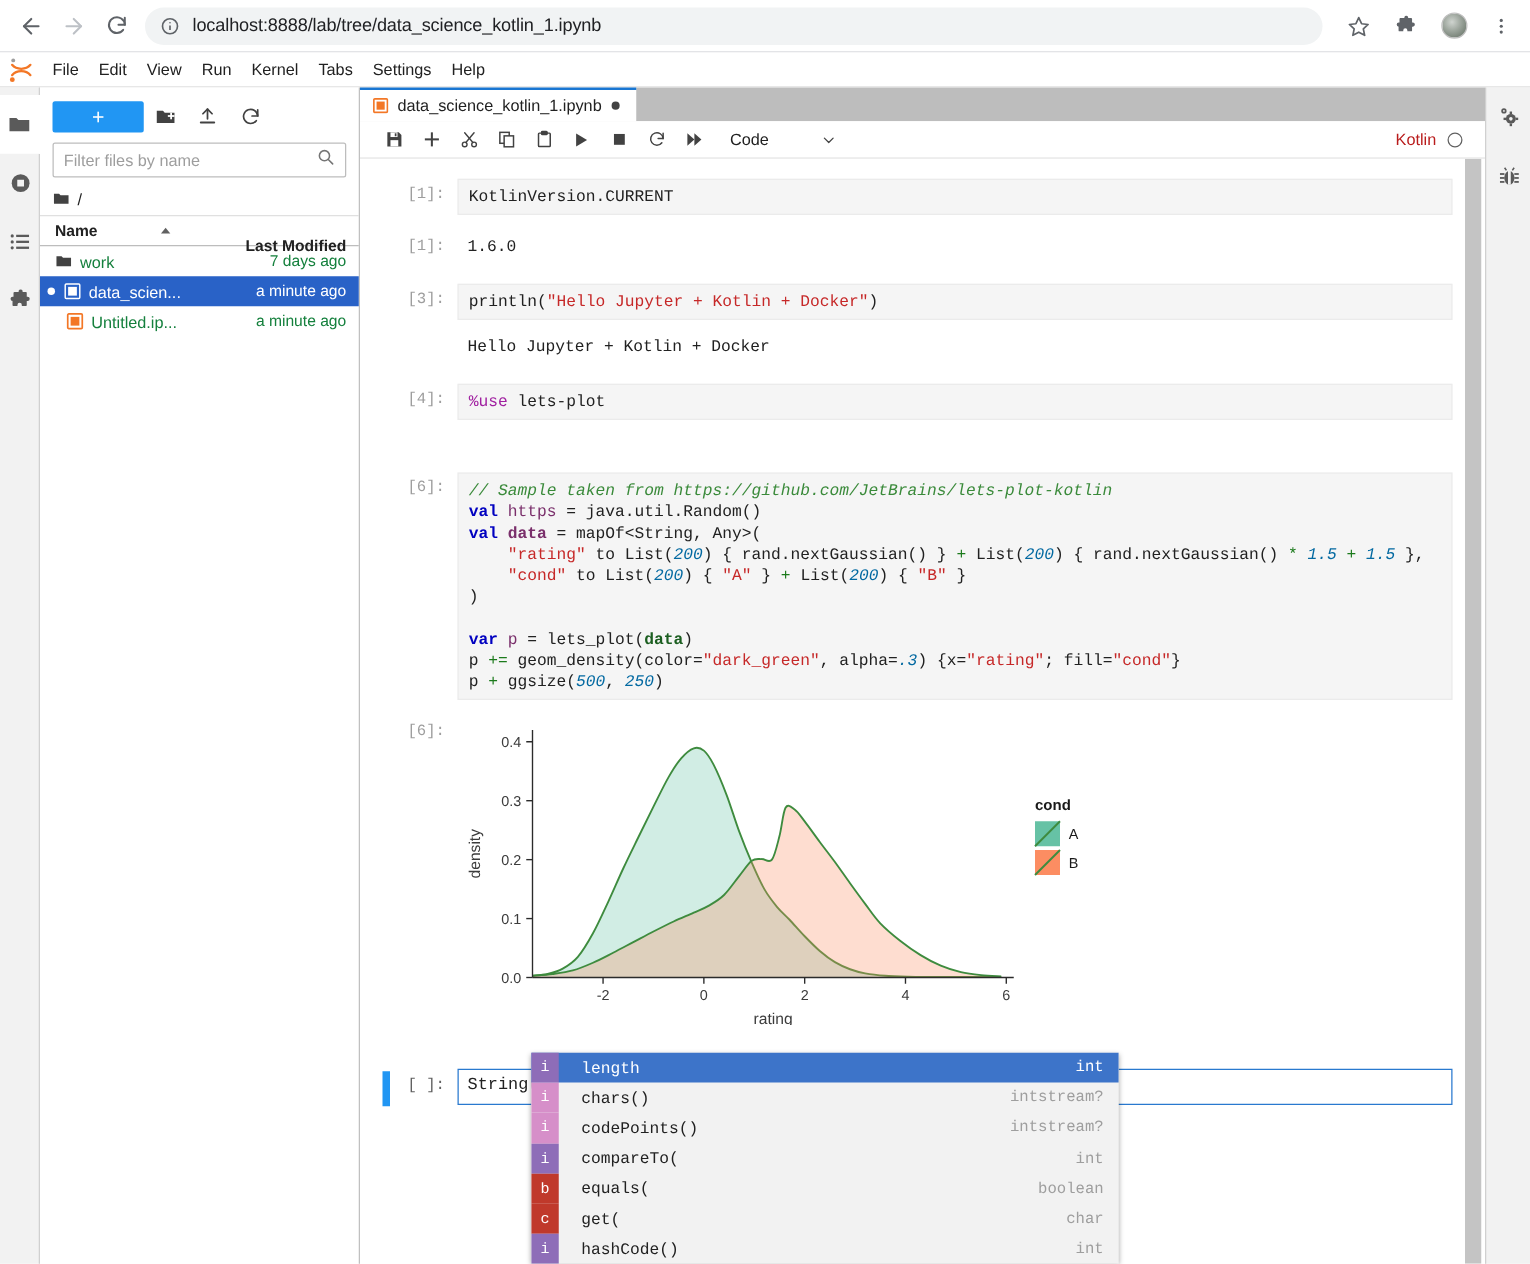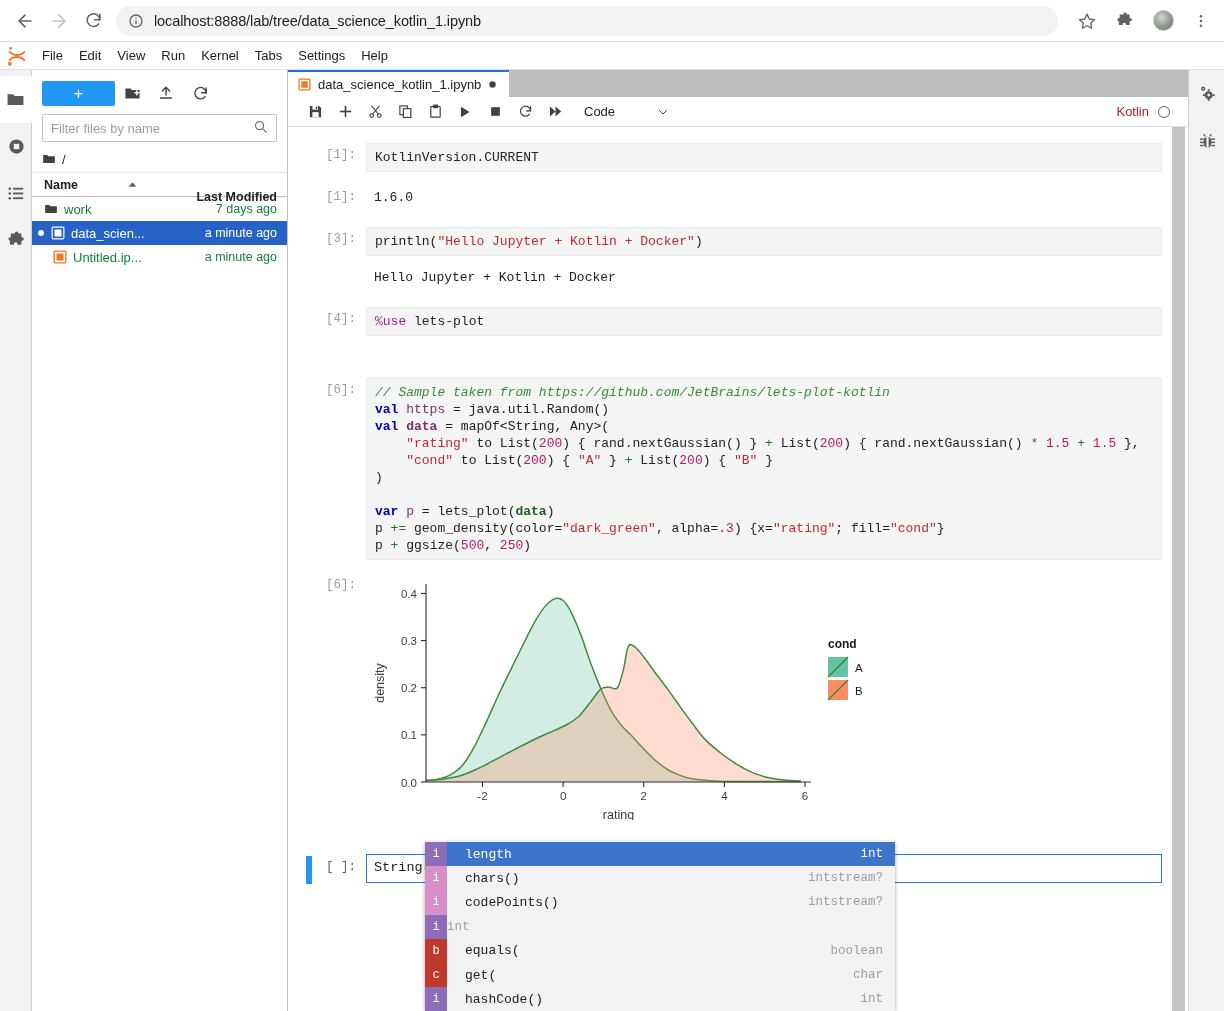--- a/index.html
+++ b/index.html
@@ -151,21 +151,21 @@
     flex: 1; background: #f5f5f5; border: 1px solid #ebebeb;
     padding: 5px 8px; font-family: "Liberation Mono", monospace; font-size: 13px;
     color: #212121; line-height: 17px; white-space: pre; overflow: hidden;
   }
   .output-area {
     flex: 1; padding: 4px 8px; font-family: "Liberation Mono", monospace; font-size: 13px;
     color: #212121; line-height: 17px; white-space: pre;
   }
   .k-kw { color: #0000c0; font-weight: bold; }
   .k-str { color: #c62828; }
-  .k-num { color: #be185d; }
+  .k-num { color: #0369a1; font-style: italic; }
   .k-com { color: #3a8a3a; font-style: italic; }
   .k-mag { color: #a020a0; }
   .k-op { color: #1b7a1b; }
   .k-b { font-weight: bold; }
 
   
   #active-cell { display: flex; align-items: flex-start; }
   #active-marker {
     width: 6px; height: 28px; background: #2196f3; margin-left: 18px; margin-top: 2px; flex: none;
   }
@@ -625,20 +625,21 @@
       <div class="comp-label">chars()</div>
       <div class="comp-type">intstream?</div>
     </div>
     <div class="comp-row">
       <div class="comp-icon" style="background: rgb(214, 143, 201);">i</div>
       <div class="comp-label">codePoints()</div>
       <div class="comp-type">intstream?</div>
     </div>
     <div class="comp-row">
       <div class="comp-icon" style="background: rgb(142, 109, 184);">i</div>
+      <div class="comp-label">compareTo(</div>
       <div class="comp-type">int</div>
     </div>
     <div class="comp-row">
       <div class="comp-icon" style="background: rgb(192, 57, 43);">b</div>
       <div class="comp-label">equals(</div>
       <div class="comp-type">boolean</div>
     </div>
     <div class="comp-row">
       <div class="comp-icon" style="background: rgb(192, 57, 43);">c</div>
       <div class="comp-label">get(</div>

